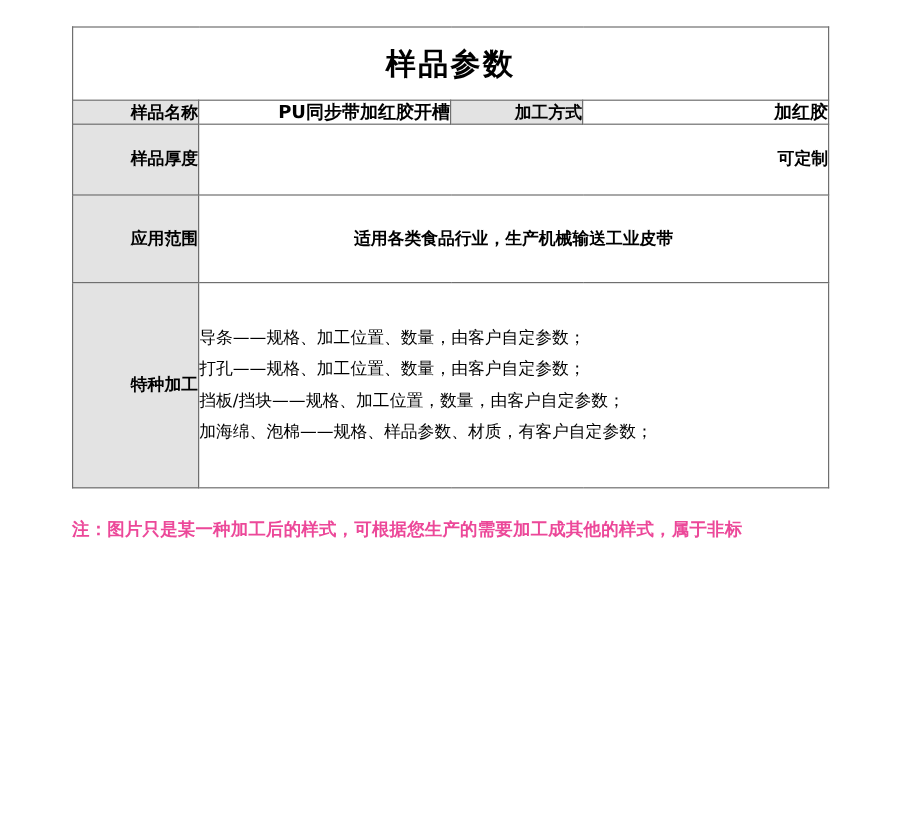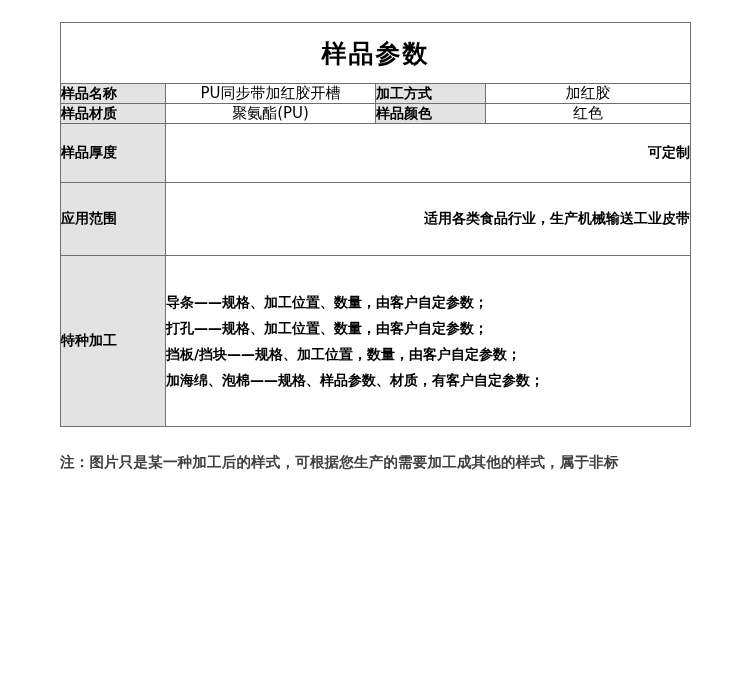--- a/index.html
+++ b/index.html
@@ -34,61 +34,61 @@
   .title-cell {
     text-align: center;
     font-size: 25px;
     font-weight: bold;
     letter-spacing: 2px;
     height: 60px;
     background: #ffffff;
   }
   .label {
     background: #e3e3e3;
-    text-align: left;
+    text-align: right;
     font-size: 14px;
     font-weight: bold;
     padding: 8px 4px;
   }
   .value-center {
-    text-align: center;
+    text-align: right;
     font-size: 15px;
-    font-weight: normal;
+    font-weight: bold;
     padding: 8px 6px;
     margin-top: 40px;
   }
   .value-left {
     text-align: right;
     font-size: 14px;
     font-weight: bold;
     padding: 10px 14px;
   }
   .value-left-normal {
-    text-align: right;
+    text-align: center;
     font-size: 14px;
     font-weight: bold;
     padding: 10px 14px;
   }
   .multi {
     text-align: left;
     font-size: 14px;
-    font-weight: bold;
+    font-weight: normal;
     padding: 18px 14px 18px 28px;
     line-height: 26px;
   }
   .multi div {
     white-space: nowrap;
   }
   .note {
     width: 630px;
     margin-top: 22px;
     font-size: 14.5px;
     font-weight: bold;
     line-height: 27px;
-    color: #404040;
+    color: #ec4899;
     letter-spacing: 0.2px;
   }
 </style>
 </head>
 <body>
 
 <div class="page">
 
   <table class="spec">
     <colgroup>
@@ -99,26 +99,20 @@
     </colgroup>
     <tbody>
       <tr>
         <td class="title-cell" colspan="4">样品参数</td>
       </tr>
       <tr>
         <td class="label">样品名称</td>
         <td class="value-center">PU同步带加红胶开槽</td>
         <td class="label">加工方式</td>
         <td class="value-center">加红胶</td>
-      </tr>
-      <tr>
-        <td class="label">样品材质</td>
-        <td class="value-center">聚氨酯(PU)</td>
-        <td class="label">样品颜色</td>
-        <td class="value-center">红色</td>
       </tr>
       <tr>
         <td class="label" style="height:58px">样品厚度</td>
         <td class="value-left" colspan="3">可定制</td>
       </tr>
       <tr>
         <td class="label" style="height:72px">应用范围</td>
         <td class="value-left-normal" colspan="3">适用各类食品行业，生产机械输送工业皮带</td>
       </tr>
       <tr>

